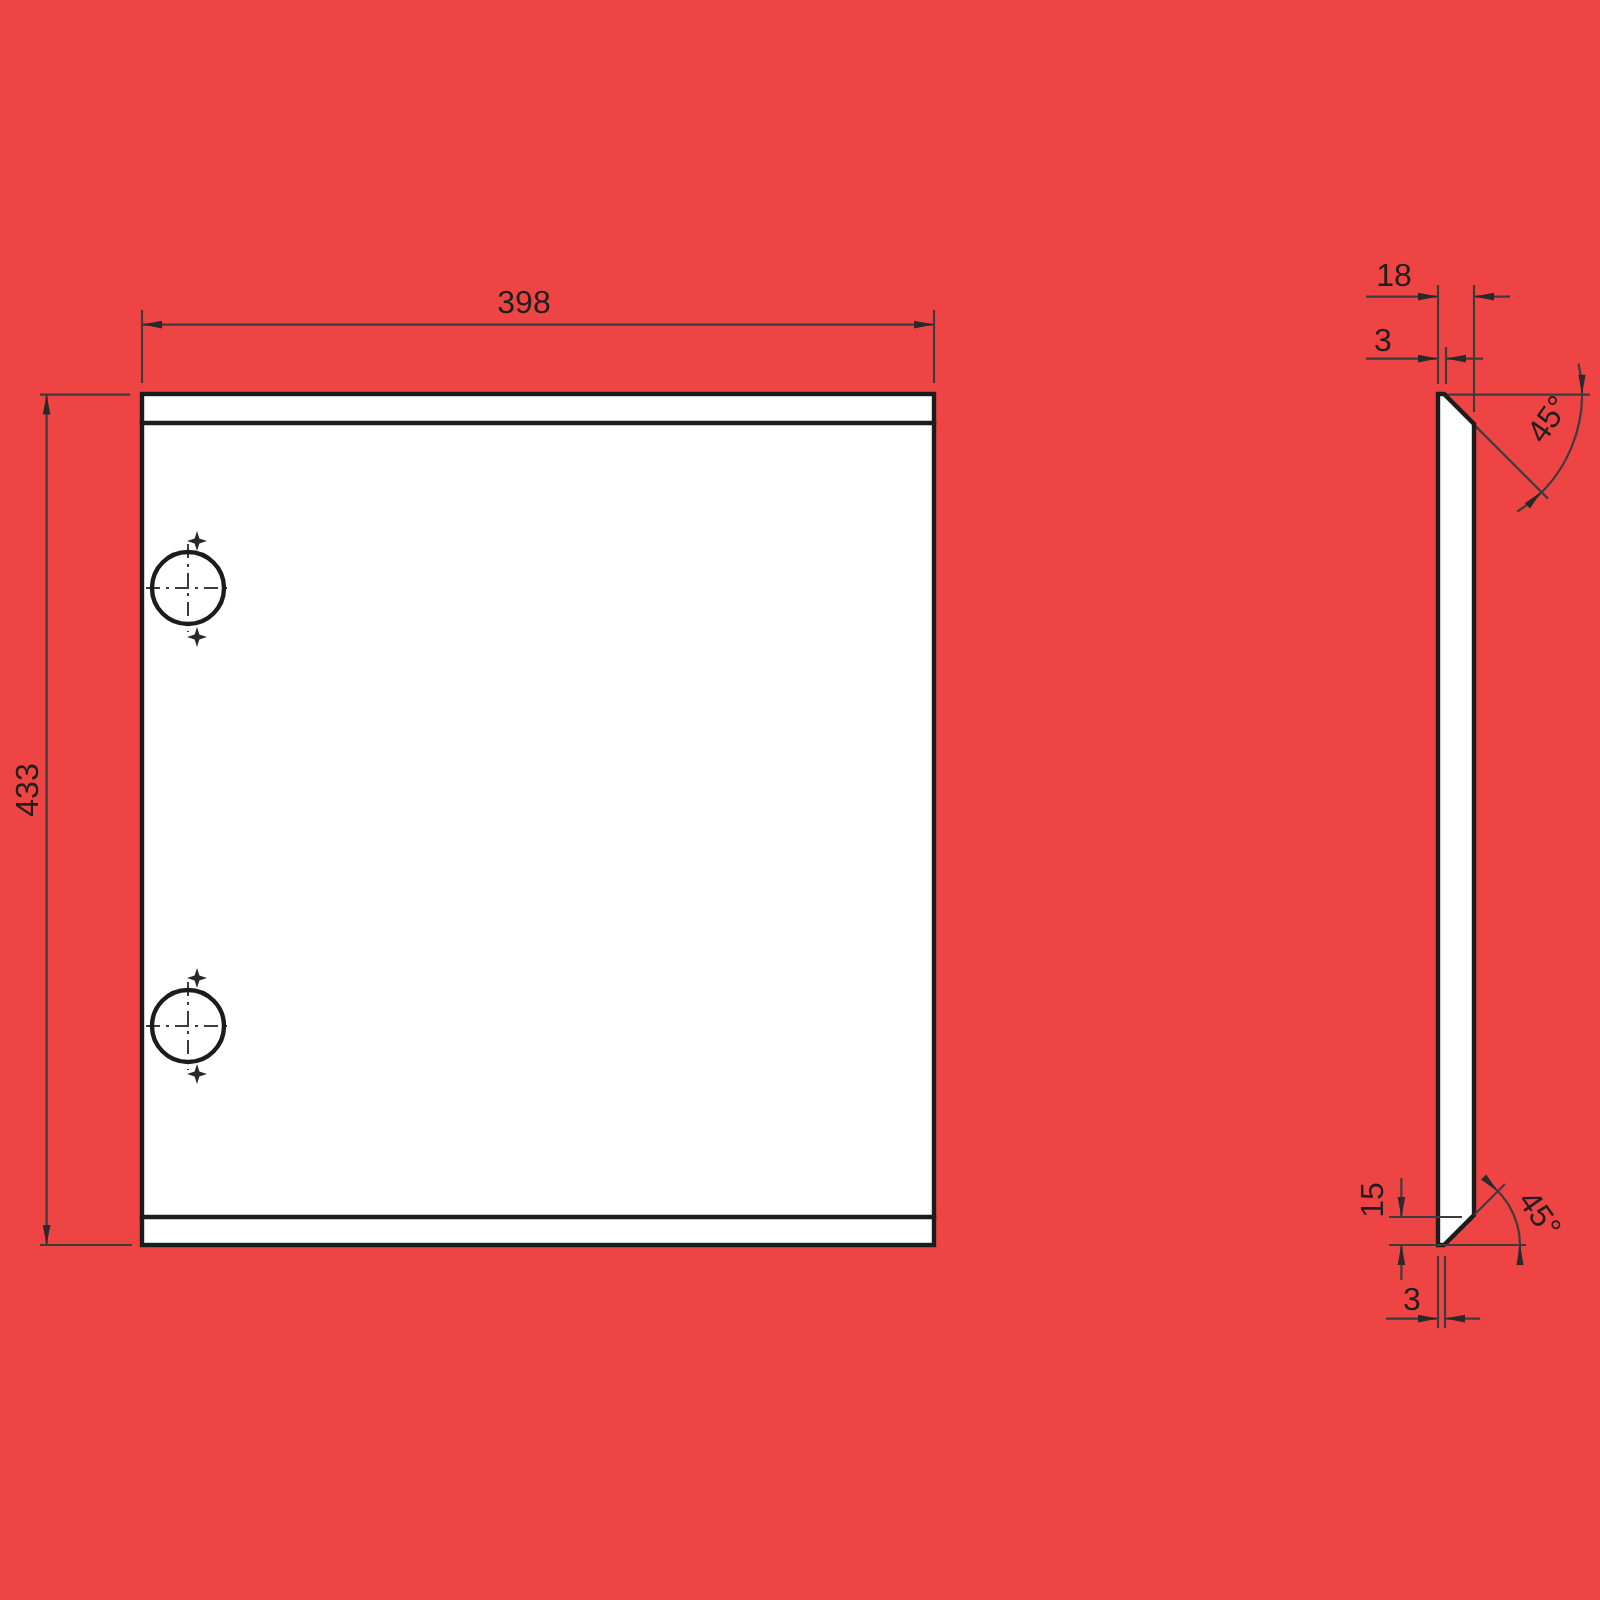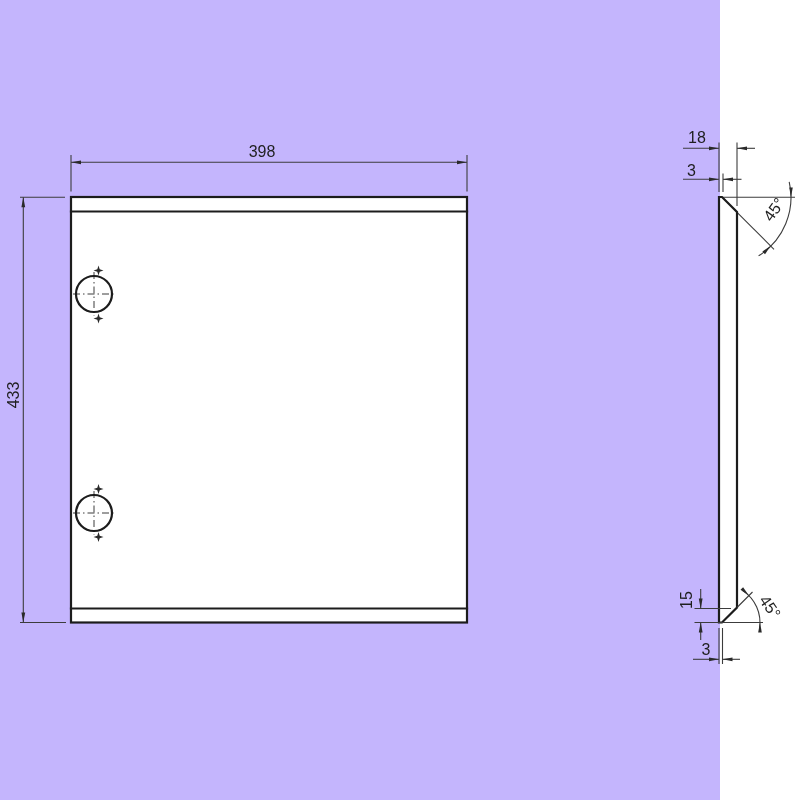--- a/index.html
+++ b/index.html
@@ -4,23 +4,23 @@
 <style>
   html, body {
     margin: 0;
     padding: 0;
     background: #ffffff;
     width: 800px;
     height: 800px;
     overflow: hidden;
   }
   .canvas {
-    width: 720px;
+    width: 800px;
     height: 800px;
-    background: #c4b5fd;
+    background: #ef4444;
     position: relative;
   }
   svg { display: block; }
   
   .ol {
     stroke: #1c1c1c;
     stroke-width: 2.2;
     fill: none;
     stroke-linecap: square;
     stroke-linejoin: miter;

